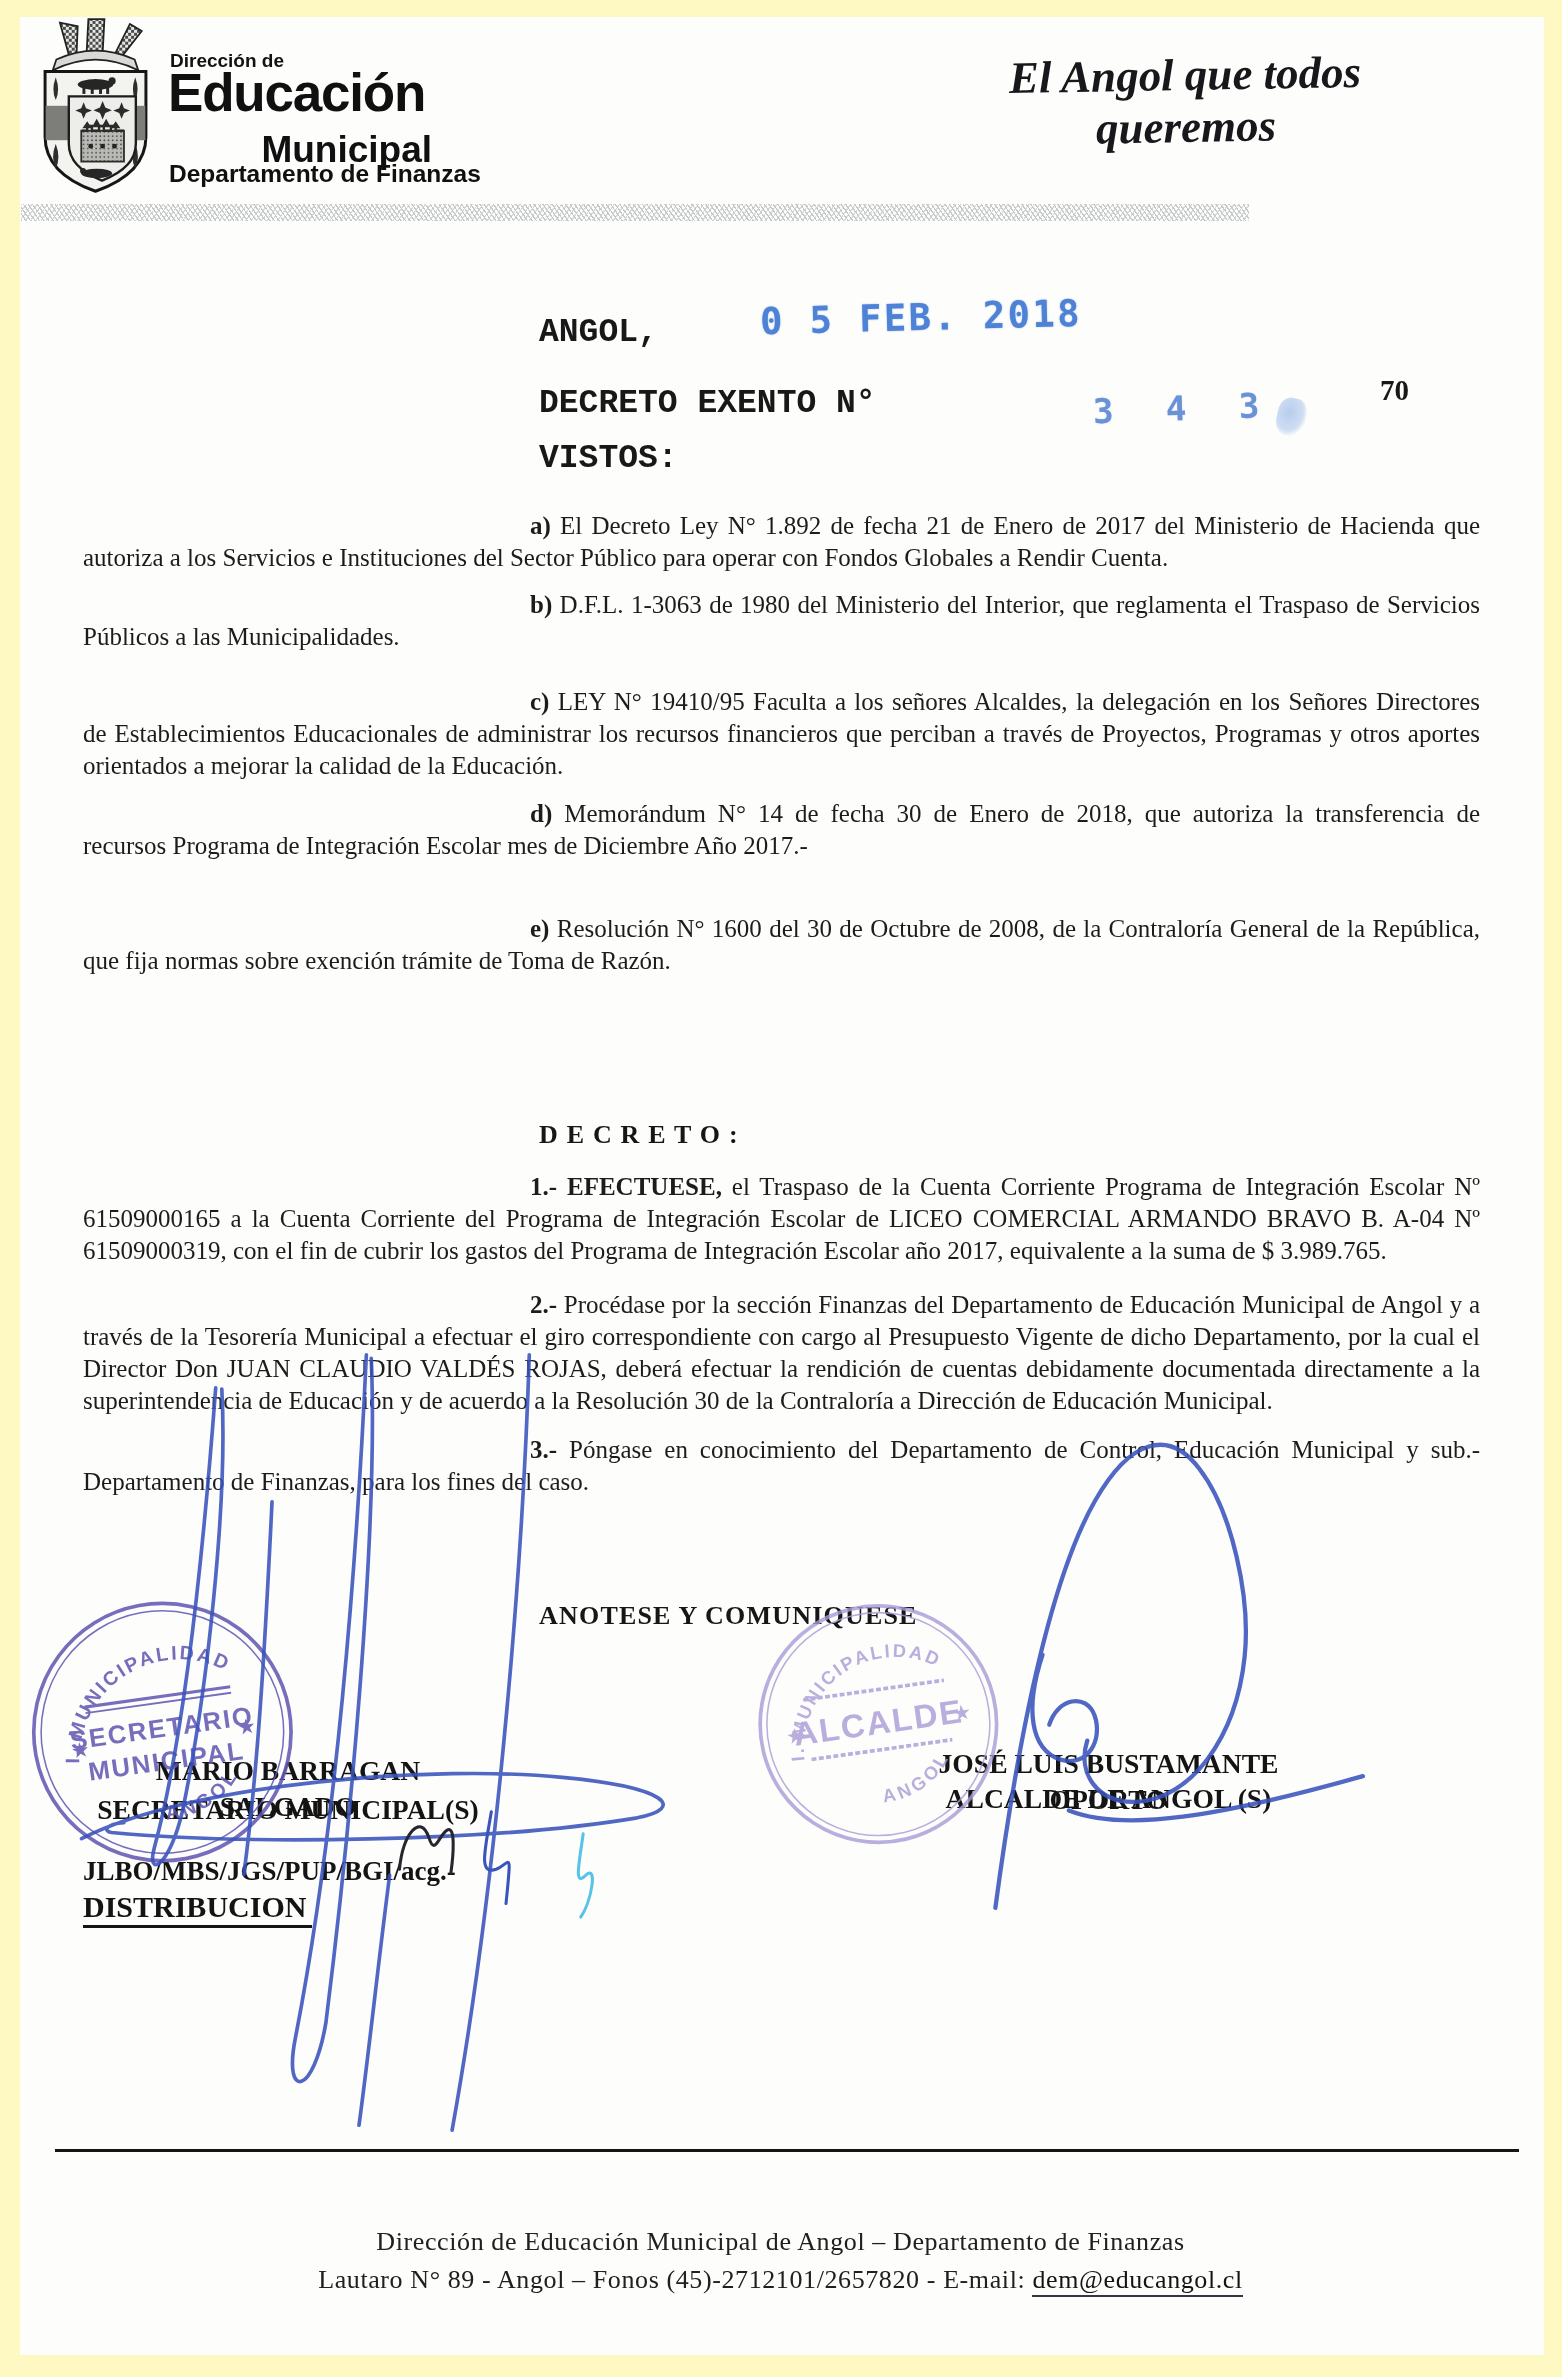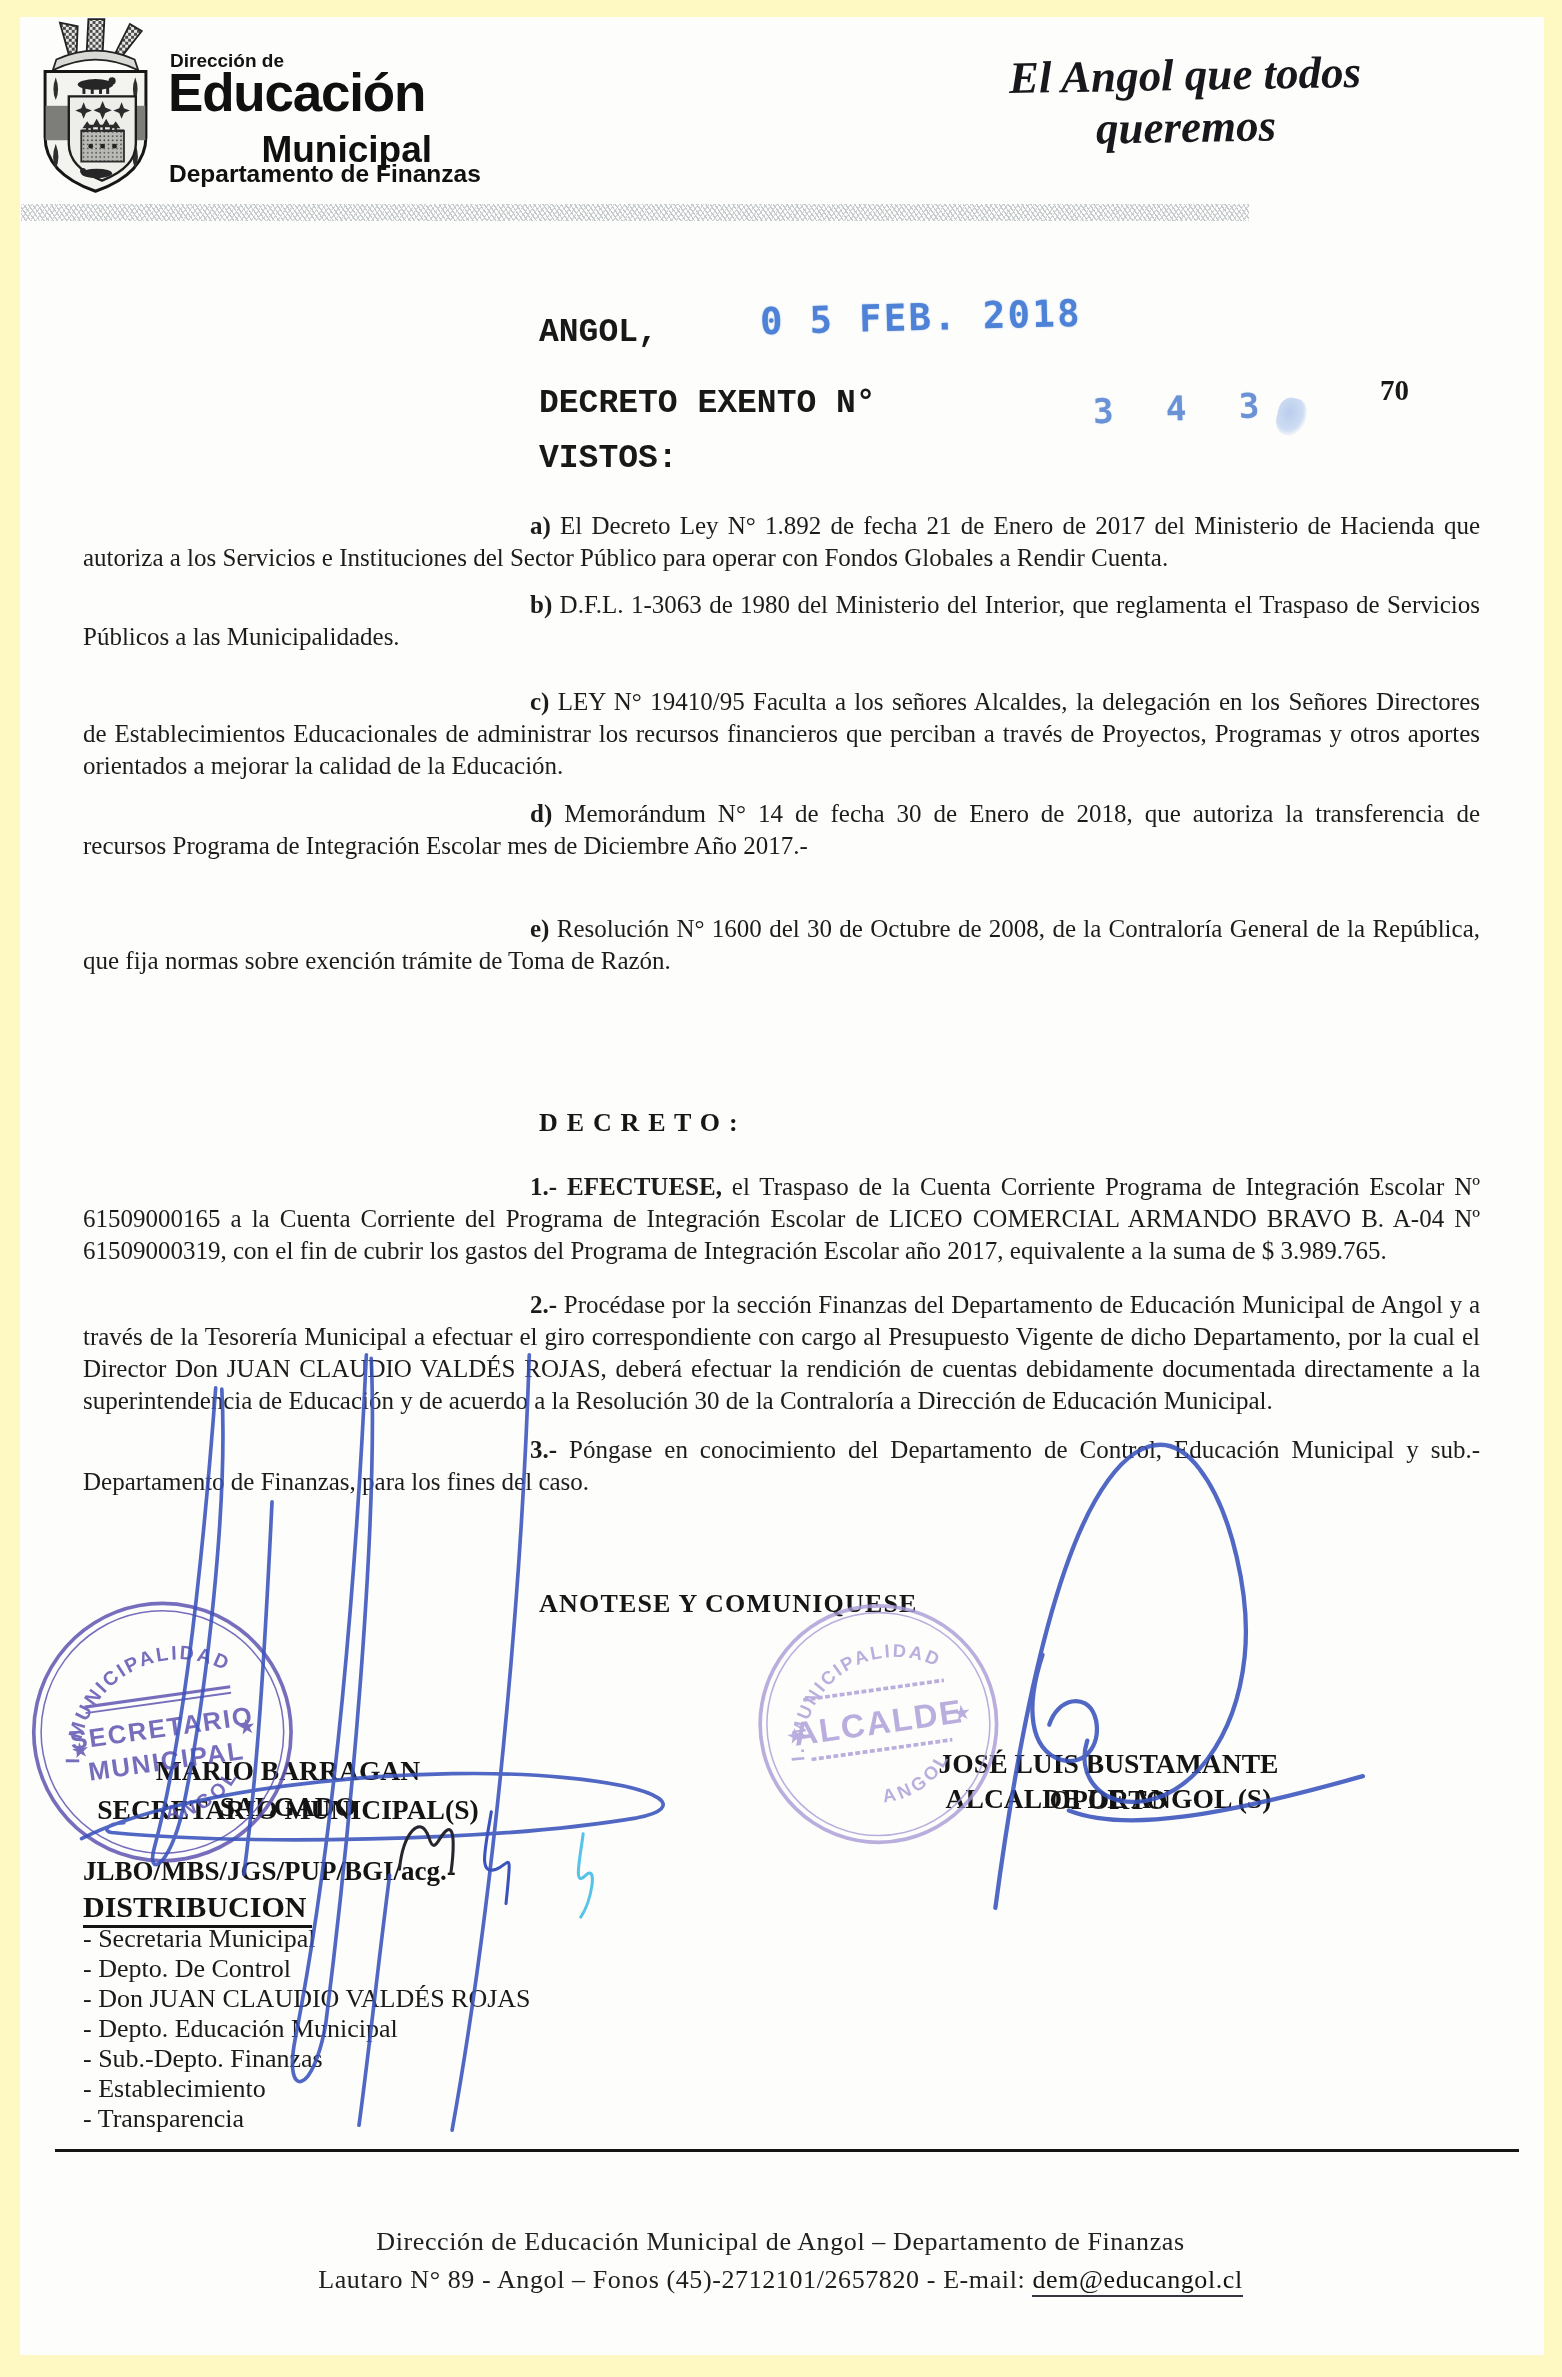--- a/index.html
+++ b/index.html
@@ -26,21 +26,21 @@
   .smudge{width:29px;height:38px;border-radius:40%;transform:rotate(12deg);opacity:.55;
     background:radial-gradient(ellipse at 40% 40%,#7fa6e0 0%,#a8c2ec 55%,transparent 75%);}
   
   .bodycol{width:1397px;font-size:25px;line-height:32px;text-align:justify;color:#1c1c1c;}
   .bodycol p{margin:0;text-indent:447px;}
   .bodycol p b{font-weight:bold;}
   .mb-a{margin-bottom:14.7px!important;} .mb-b{margin-bottom:33px!important;}
   .mb-c{margin-bottom:16px!important;} .mb-d{margin-bottom:51px!important;}
   .mb-e{margin-bottom:24px!important;} .mb-1{margin-bottom:22px!important;}
   .mb-2{margin-bottom:17px!important;}
-  .sectitle{font-weight:bold;font-size:26px;letter-spacing:1.2px;color:#161616;}
+  .sectitle{font-weight:bold;font-size:26px;letter-spacing:1.2px;color:#161616;margin-top:12px;}
   
   .signame{font-weight:bold;font-size:27.6px;color:#141414;text-align:center;line-height:1.32;}
   .inits{font-weight:bold;font-size:27px;color:#141414;}
   .disttitle{font-weight:bold;font-size:30px;color:#141414;border-bottom:3.1px solid #141414;
     display:inline-block;padding:0 6.1px 1.2px 0;}
   .distlist{font-size:26px;line-height:30px;color:#1a1a1a;}
   .hr{height:2.5px;background:#151515;}
   
   .foot{width:1225px;text-align:center;font-size:26px;color:#20201e;letter-spacing:0.6px;}
   .foot .email{border-bottom:2.5px solid #3a3340;padding-bottom:0.6px;color:#141414;text-decoration:none;}
@@ -145,29 +145,20 @@
 
   <div class="abs signame" style="left:86px;top:1753px;width:404px;">MARIO BARRAGAN SALGADO</div>
   <div class="abs signame" style="left:86px;top:1792px;width:404px;">SECRETARIO MUNICIPAL(S)</div>
   <div class="abs signame" style="left:882px;top:1781px;width:453px;">ALCALDE DE ANGOL (S)</div>
   <div class="abs signame" style="left:882px;top:1746px;width:453px;">JOSÉ LUIS BUSTAMANTE OPORTO</div>
 
   <div class="abs inits" style="left:83px;top:1856px;">JLBO/MBS/JGS/PUP/BGI/acg.-</div>
   <div class="abs" style="left:83px;top:1890px;">
     <span class="disttitle">DISTRIBUCION</span>
   </div>
-  <div class="abs distlist" style="left:83px;top:1924px;">
-    <div>- Secretaria Municipal</div>
-    <div>- Depto. De Control</div>
-    <div>- Don JUAN CLAUDIO VALDÉS ROJAS</div>
-    <div>- Depto. Educación Municipal</div>
-    <div>- Sub.-Depto. Finanzas</div>
-    <div>- Establecimiento</div>
-    <div>- Transparencia</div>
-  </div>
 
   <svg class="abs" style="left:0;top:0;" width="1562" height="2377" viewBox="0 0 2550 3881">
     <defs>
       <path id="arcTopL" d="M -162 28 A 164 164 0 0 1 162 28"></path>
       <path id="arcBotL" d="M -128 62 A 142 142 0 0 0 128 62"></path>
       <path id="arcTopR" d="M -148 25 A 150 150 0 0 1 148 25"></path>
       <path id="arcBotR" d="M -116 56 A 130 130 0 0 0 116 56"></path>
     </defs>
 
     <g transform="translate(265,2828) rotate(-32)" opacity="0.85">

